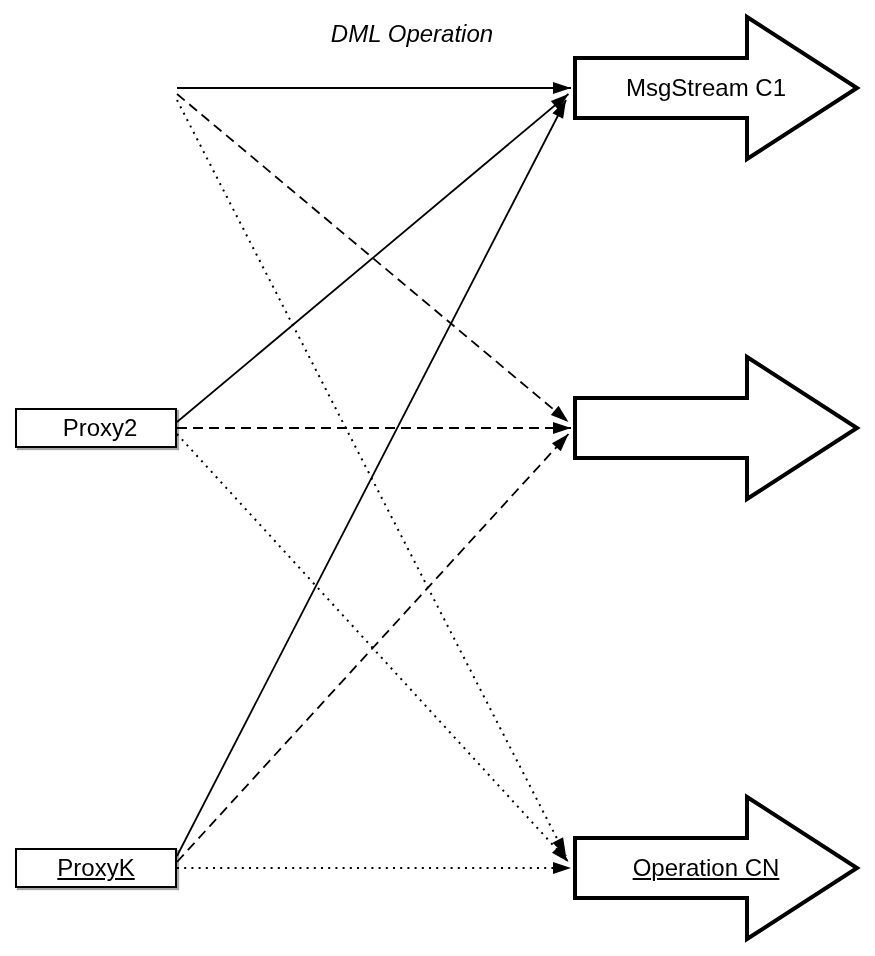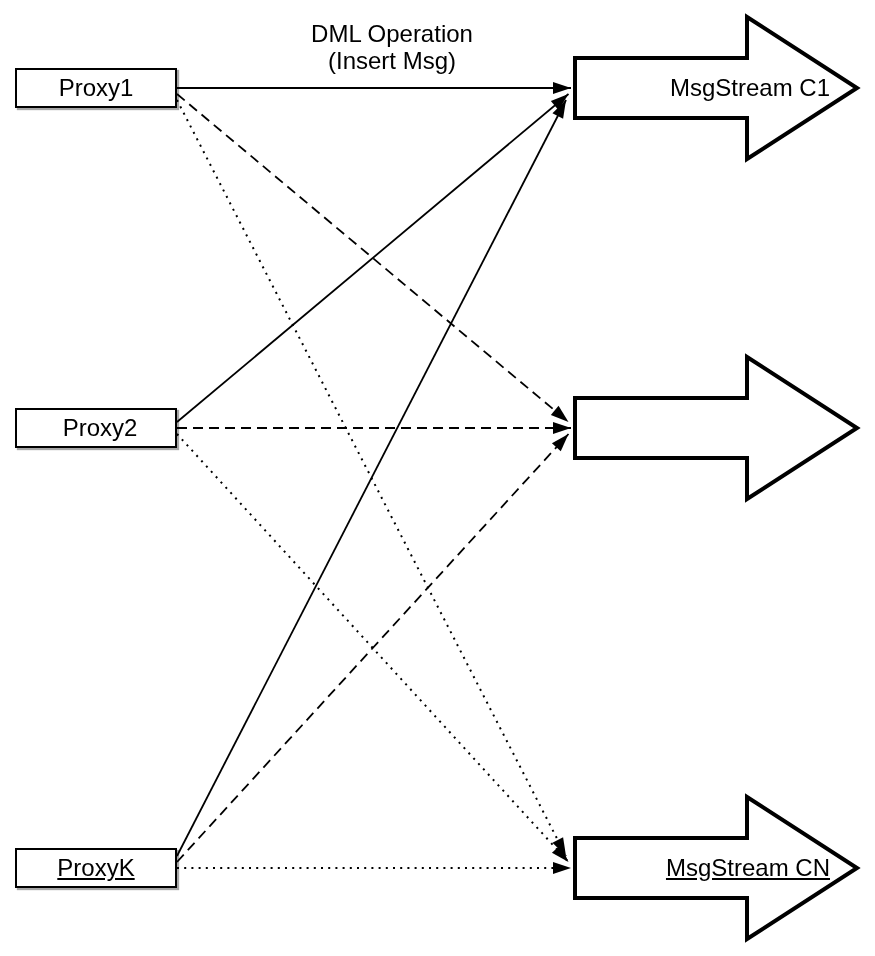--- a/index.html
+++ b/index.html
@@ -11,49 +11,50 @@
     font-family: "Liberation Sans", "DejaVu Sans", sans-serif;
     color: #000000;
     overflow: hidden;
   }
   .layer {
     position: absolute;
     left: 0; top: 0;
   }
   .title {
     position: absolute;
-    left: 232px;
+    left: 252px;
     top: 20px;
     width: 320px;
     text-align: center;
     font-size: 24px;
     line-height: 27px;
     white-space: nowrap;
+    font-style: italic;
   }
   .proxy-box {
     position: absolute;
     left: 15px;
     width: 162px;
     height: 40px;
     box-sizing: border-box;
     background: #ffffff;
     border: 2px solid #000000;
     box-shadow: 2px 2px 1px rgba(0,0,0,0.35);
     display: flex;
     align-items: center;
     justify-content: center;
     font-size: 24px;
   }
   .stream-label {
     position: absolute;
-    left: 548px;
+    left: 565px;
     width: 282px;
     height: 40px;
     line-height: 40px;
-    text-align: right;
+    text-align: center;
     font-size: 24px;
     white-space: nowrap;
   }
   .p1 { top: 68px; }
   .p2 { top: 408px; padding-left: 8px; }
   .p3 { top: 848px; text-decoration: underline; }
 </style>
 </head>
 <body>
 
@@ -80,29 +81,25 @@
 
     <g fill="#ffffff" stroke="#000000" stroke-width="4" stroke-linejoin="miter">
       <polygon points="575,58 747,58 747,17 857,88 747,159 747,118 575,118"></polygon>
       <polygon points="575,398 747,398 747,357 857,428 747,499 747,458 575,458"></polygon>
       <polygon points="575,838 747,838 747,797 857,868 747,939 747,898 575,898"></polygon>
     </g>
   </svg>
 
   <div class="title">
     <div>DML Operation</div>
-    <div>(Insert Msg)</div>
   </div>
 
-  <div class="proxy-box p1">
-    <span>Proxy1</span>
-  </div>
   <div class="proxy-box p2">
     <span>Proxy2</span>
   </div>
   <div class="proxy-box p3">
     <span>ProxyK</span>
   </div>
 
   <div class="stream-label p1">MsgStream C1</div>
-  <div class="stream-label p3">MsgStream CN</div>
+  <div class="stream-label p3">Operation CN</div>
 
 </div>
 
 </body></html>

